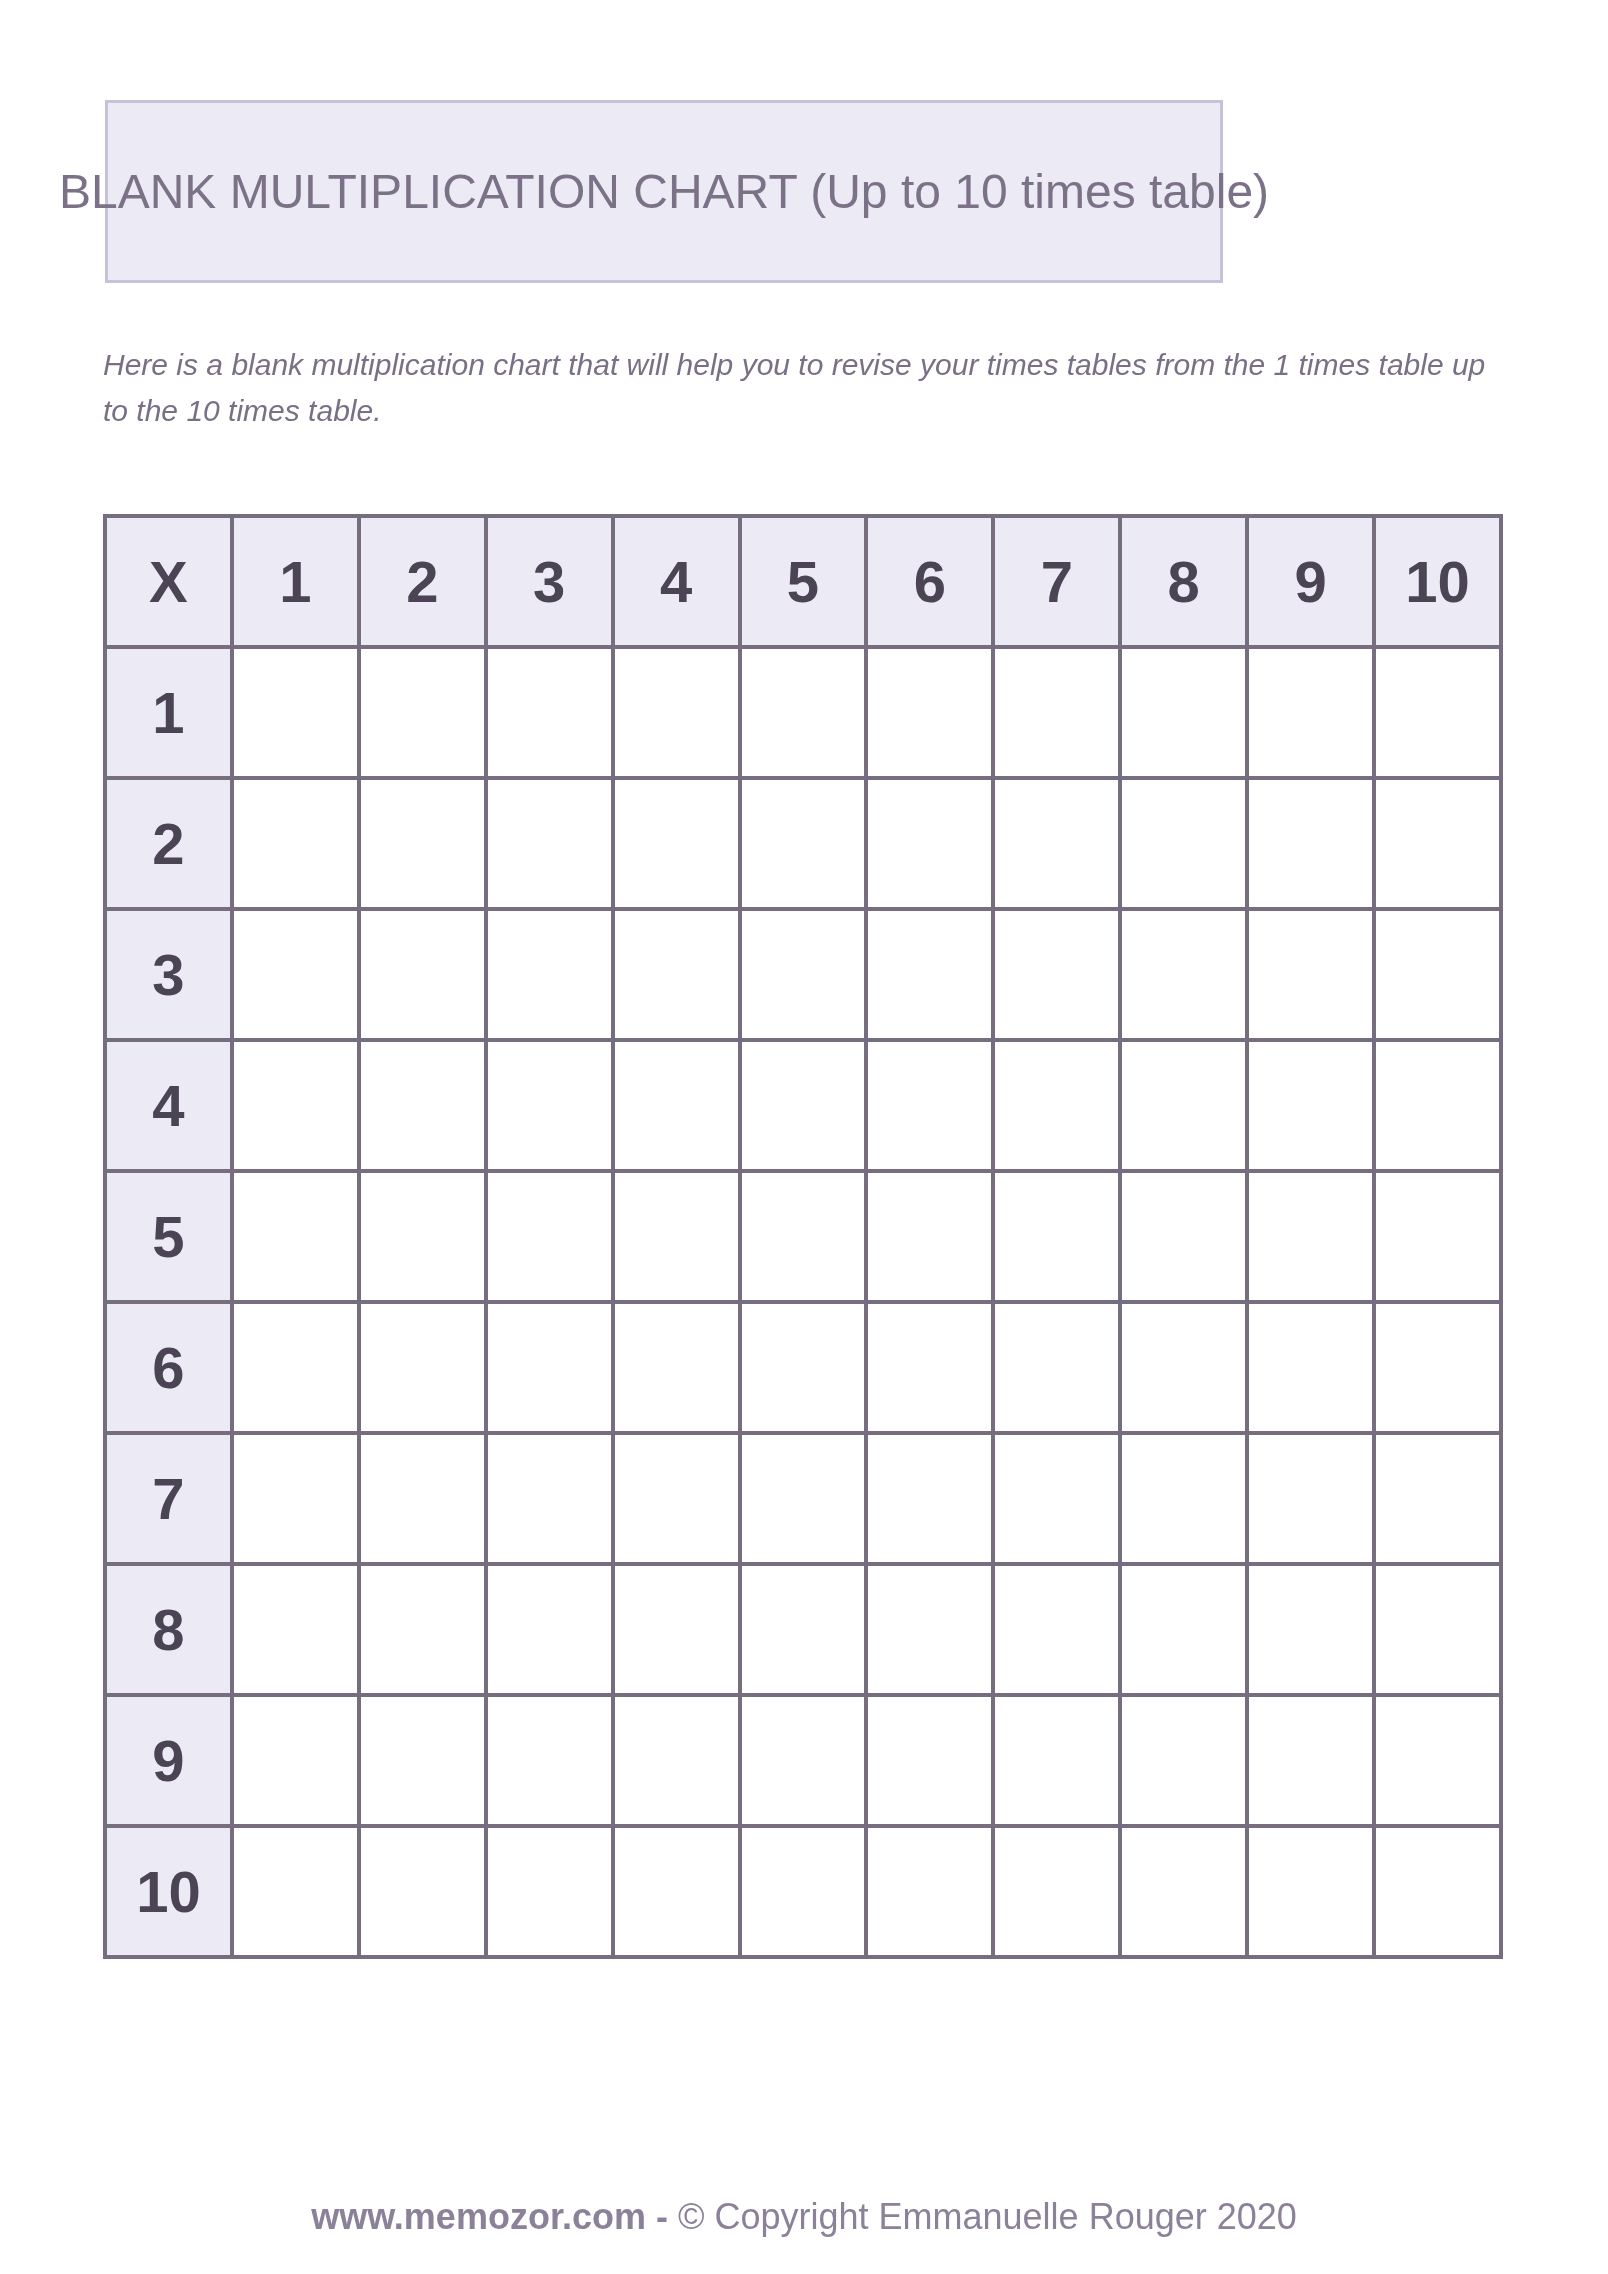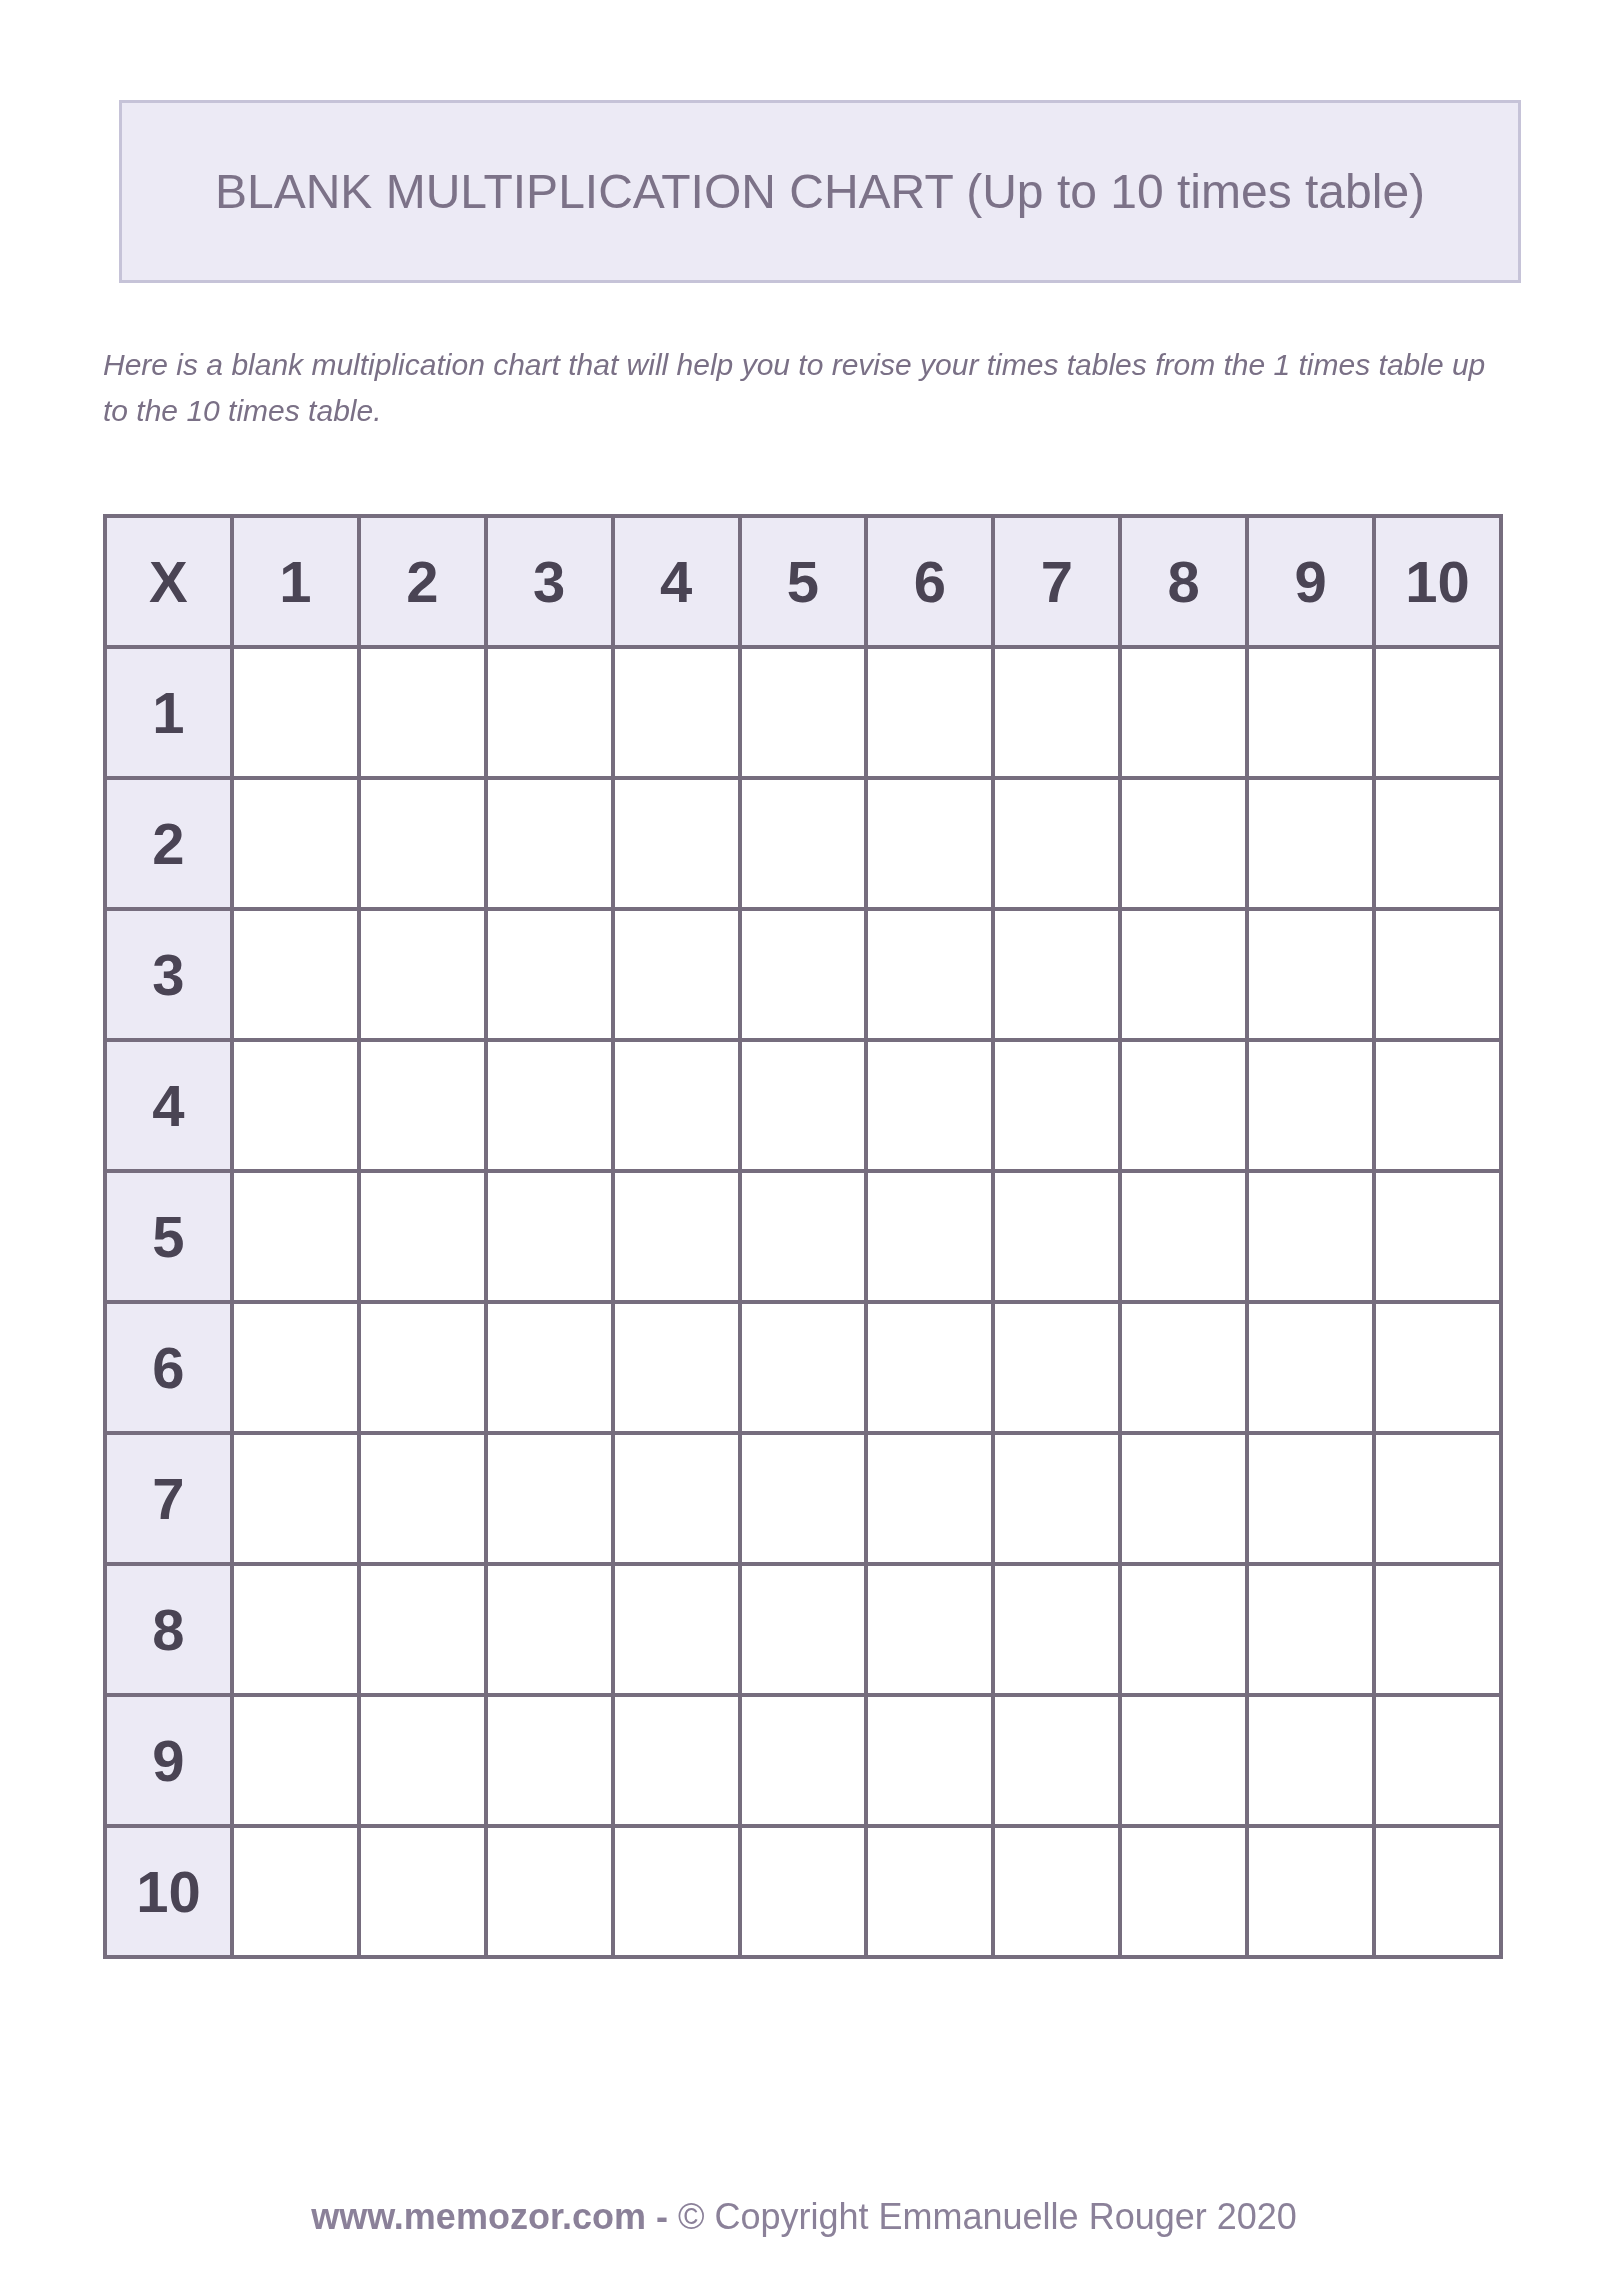--- a/index.html
+++ b/index.html
@@ -15,22 +15,22 @@
   *{margin:0;padding:0;box-sizing:border-box;}
   html,body{width:1608px;height:2274px;}
   body{
     position:relative;
     background:var(--page-bg);
     font-family:"Liberation Sans", sans-serif;
     overflow:hidden;
   }
   .title-box{
     position:absolute;
-    left:119px; top:100px;
-    width:1402px; height:183px;
+    left:105px; top:100px;
+    width:1118px; height:183px;
     background:var(--accent-bg);
     border:3px solid var(--box-border);
     display:flex;
     align-items:center;
     justify-content:center;
   }
   .title-box h1{
     font-size:48px;
     font-weight:400;
     letter-spacing:0px;

